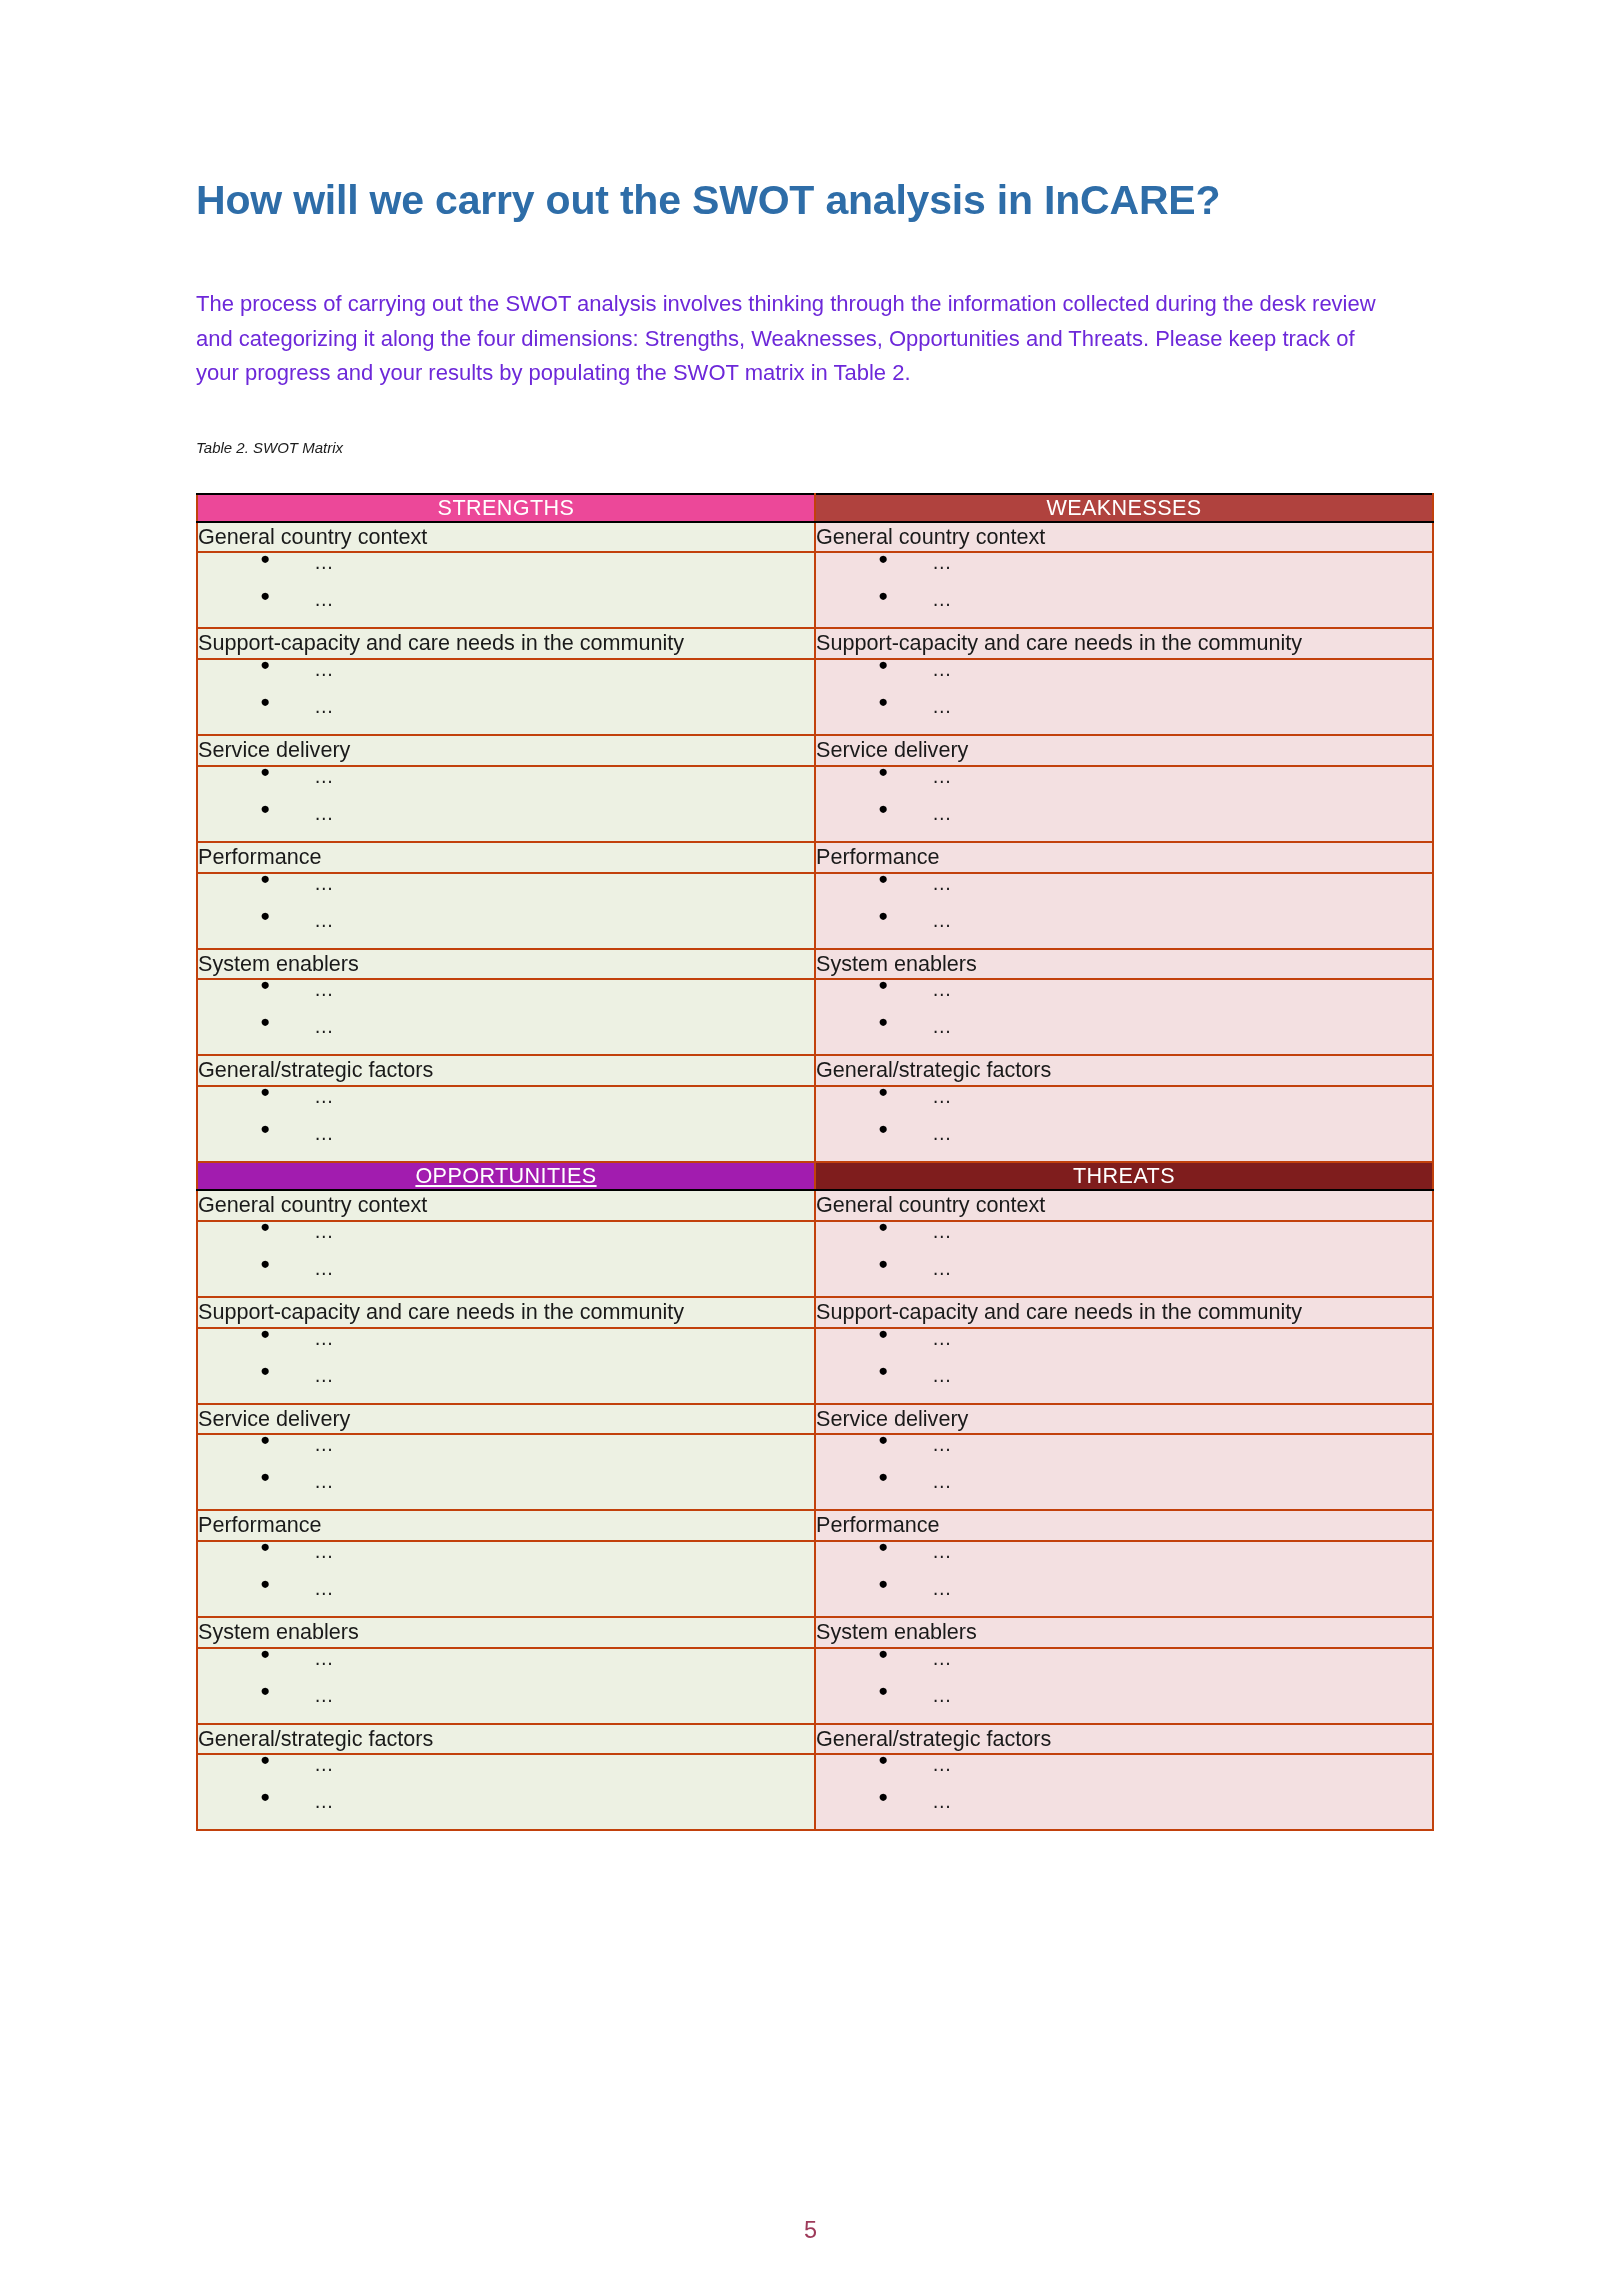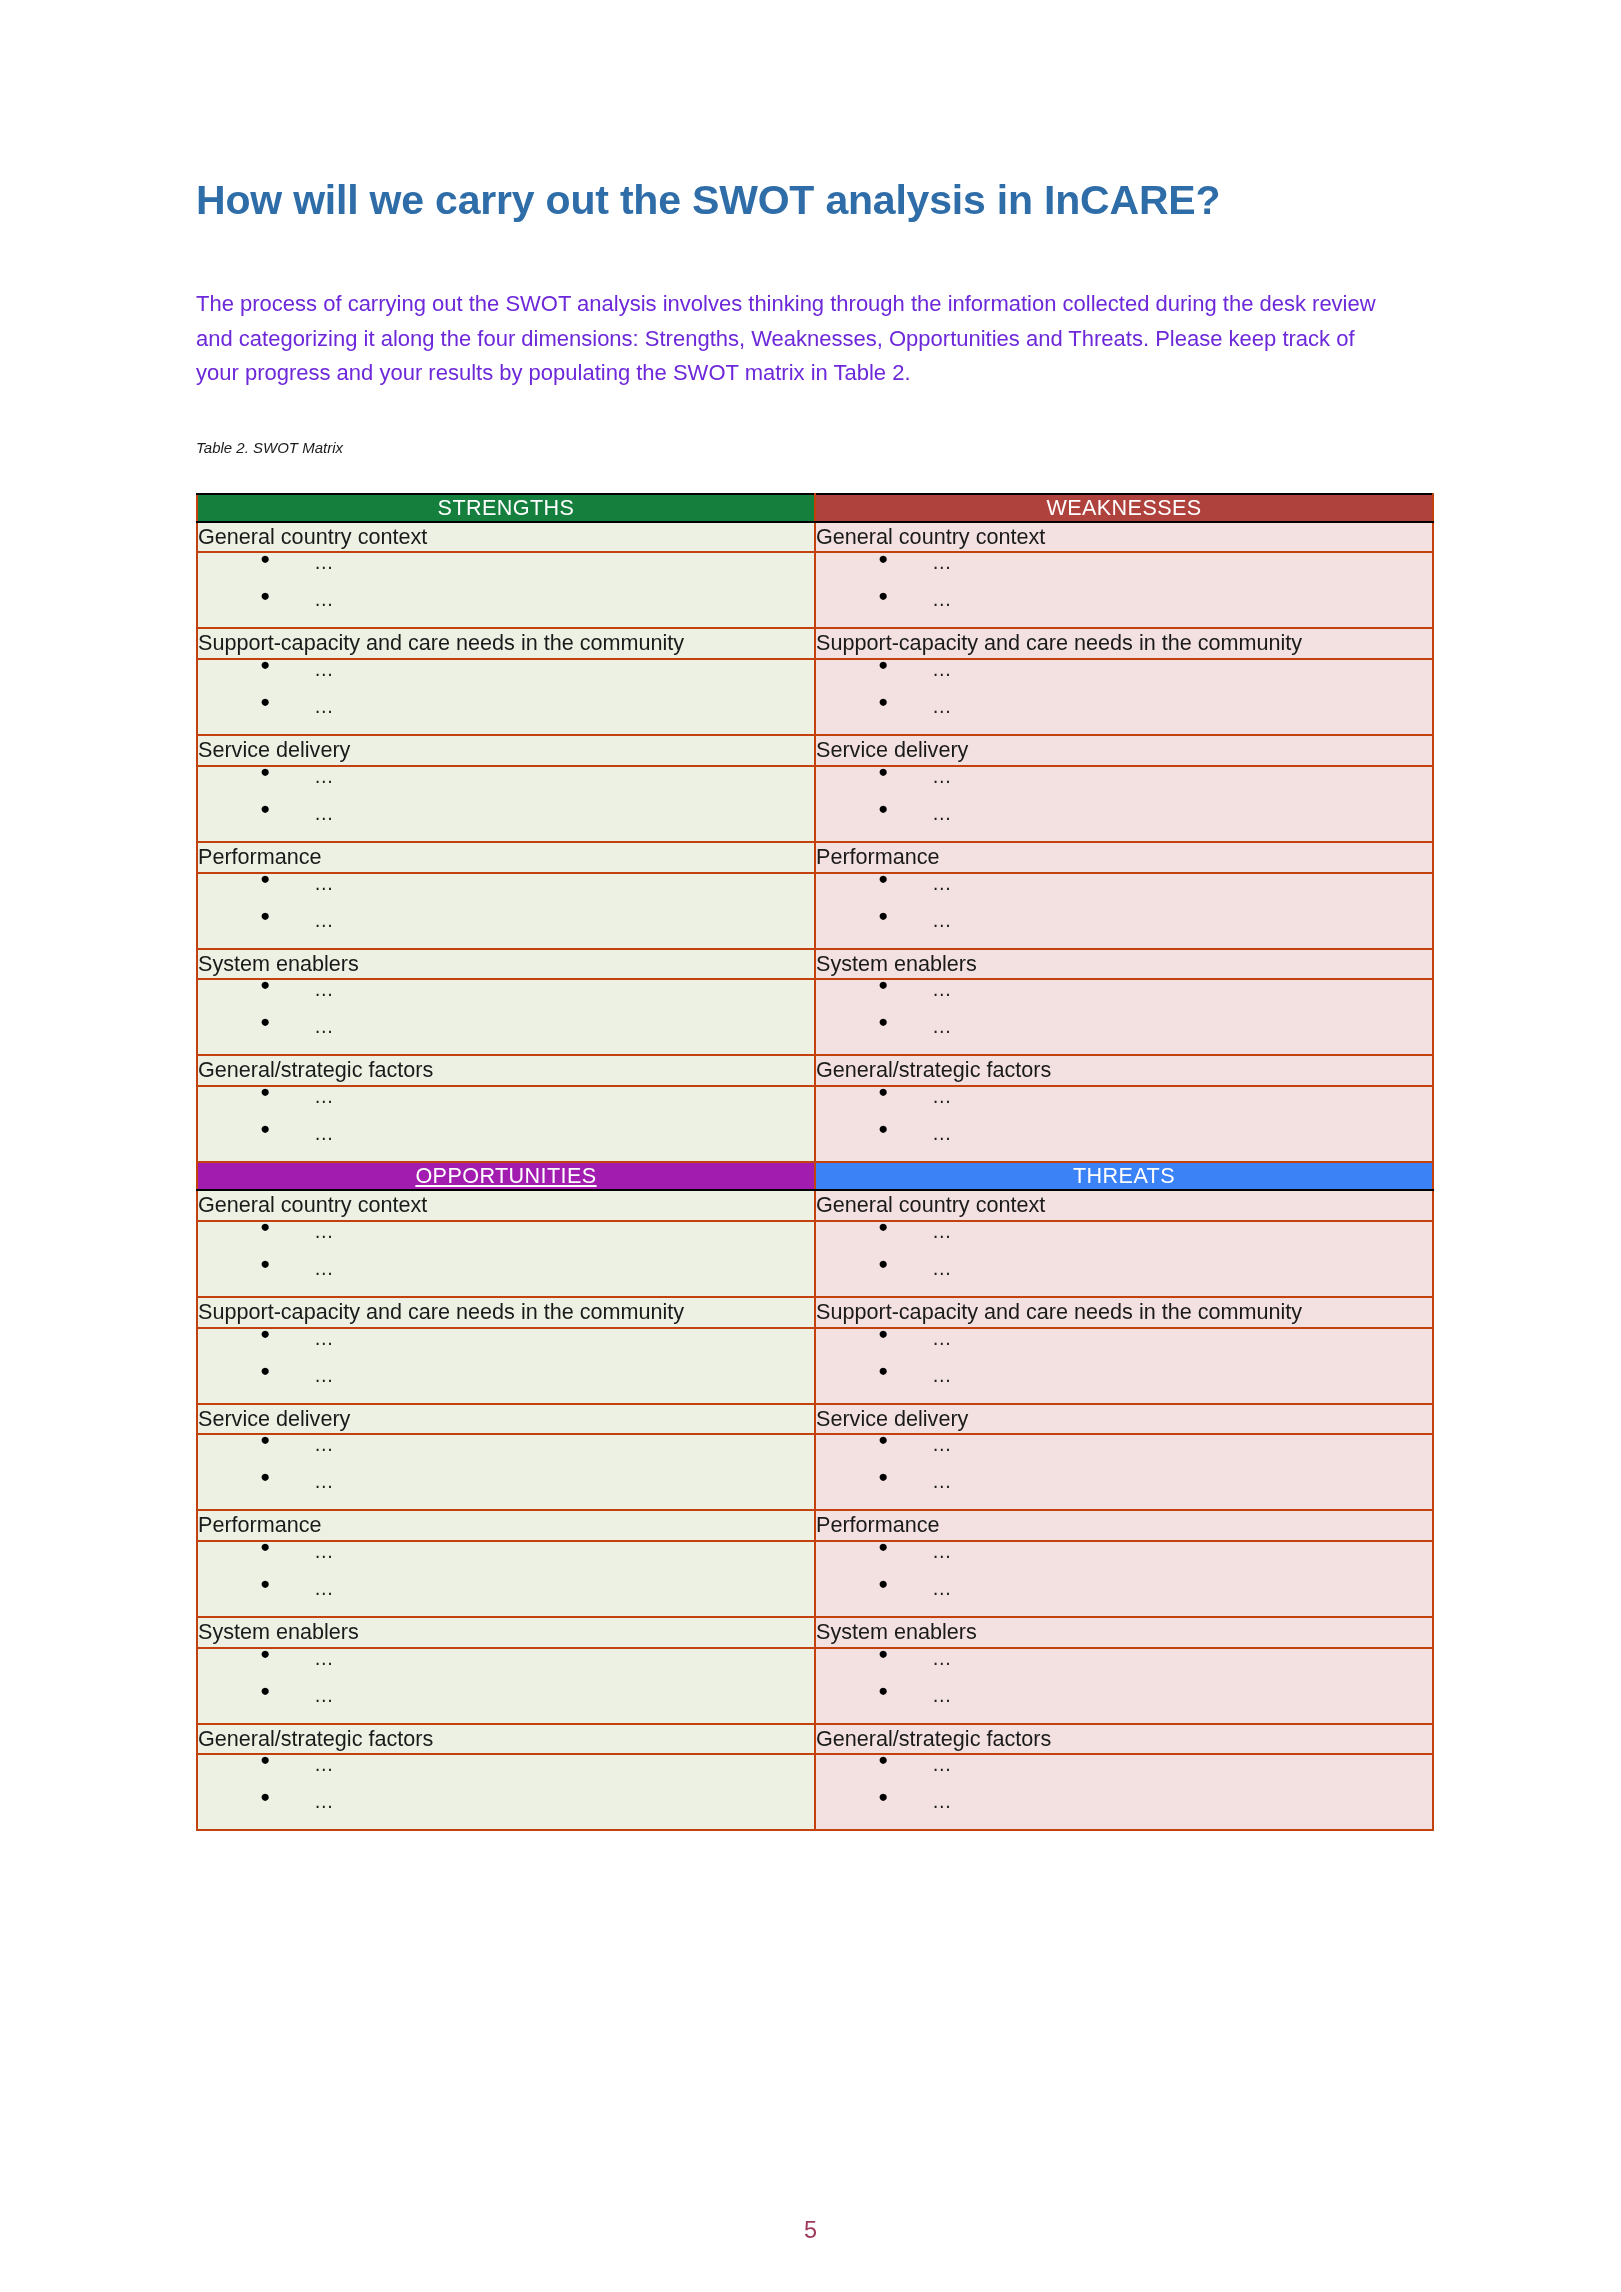--- a/index.html
+++ b/index.html
@@ -76,24 +76,24 @@
 
   .band {
     text-align: center;
     color: #ffffff;
     font-size: 21.6px;
     letter-spacing: 0.4px;
     padding: 5.9px 0 7.8px 0;
     border-top: 2px solid #000 !important;
     border-bottom: 2px solid #000 !important;
   }
-  .band-strengths   { background: #15803d; }
+  .band-strengths   { background: #ec4899; }
   .band-weaknesses  { background: #B0423E; margin-top: 7px; }
   .band-opportunities { background: #a21caf; text-decoration: underline; }
-  .band-threats     { background: #3b82f6; }
+  .band-threats     { background: #7f1d1d; }
 
   .cell-green { background: #EDF1E3; }
   .cell-pink  { background: #F3E0E1; }
 
   .label-cell {
     font-size: 21.6px;
     line-height: 1.33;
     padding: 4.9px 7.8px 5.9px 11.8px;
     min-height: 29px;
   }

